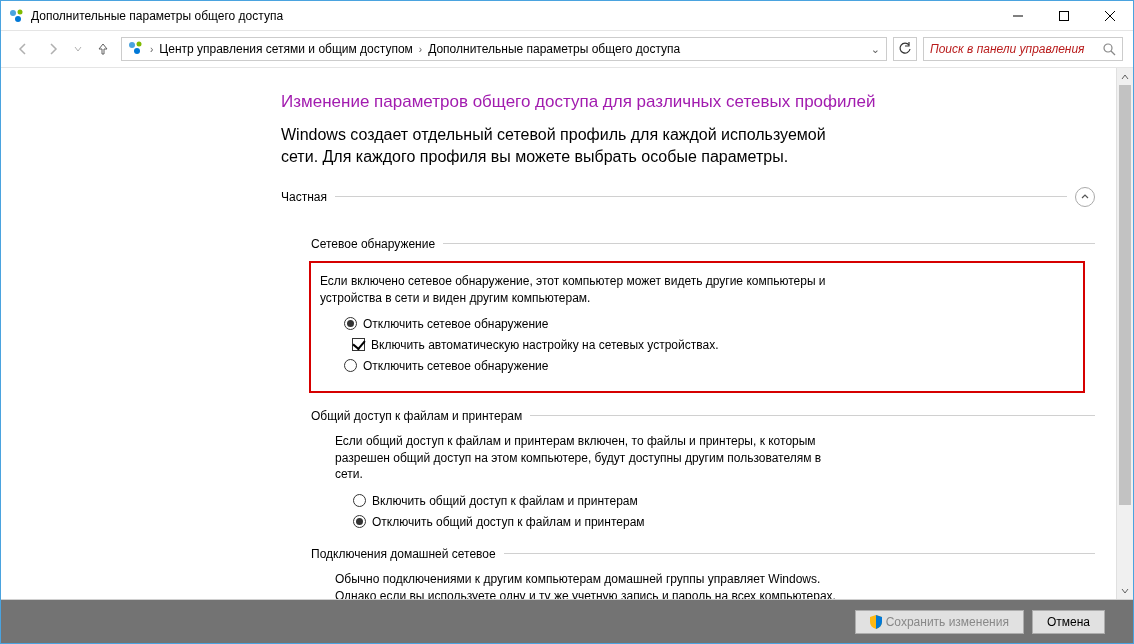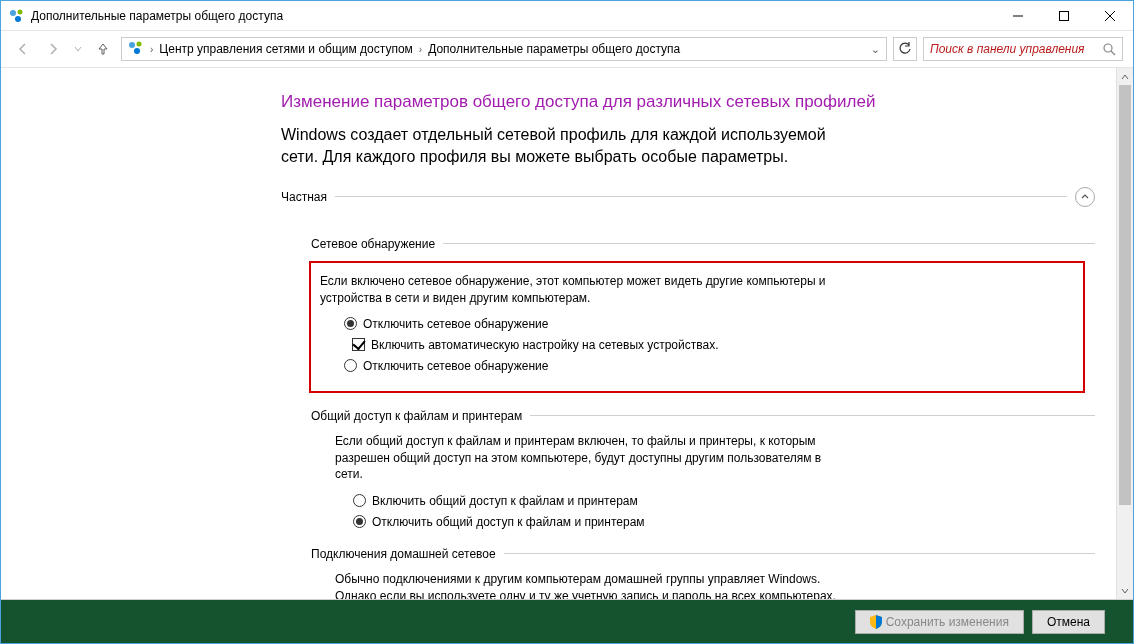--- a/index.html
+++ b/index.html
@@ -207,21 +207,21 @@
     border-bottom: 2px solid #000;
     transform: rotate(40deg);
   }
   .subopt { margin-left: 8px; }
 
   
   .bottombar {
     position: absolute;
     left: 0; right: 0; bottom: 0;
     height: 44px;
-    background: #14532d;
+    background: #737373;
     border-top: 1px solid #d0d0d0;
     display: flex;
     align-items: center;
     justify-content: flex-end;
     padding-right: 28px;
     gap: 8px;
   }
   .btn {
     height: 24px;
     padding: 0 14px;

